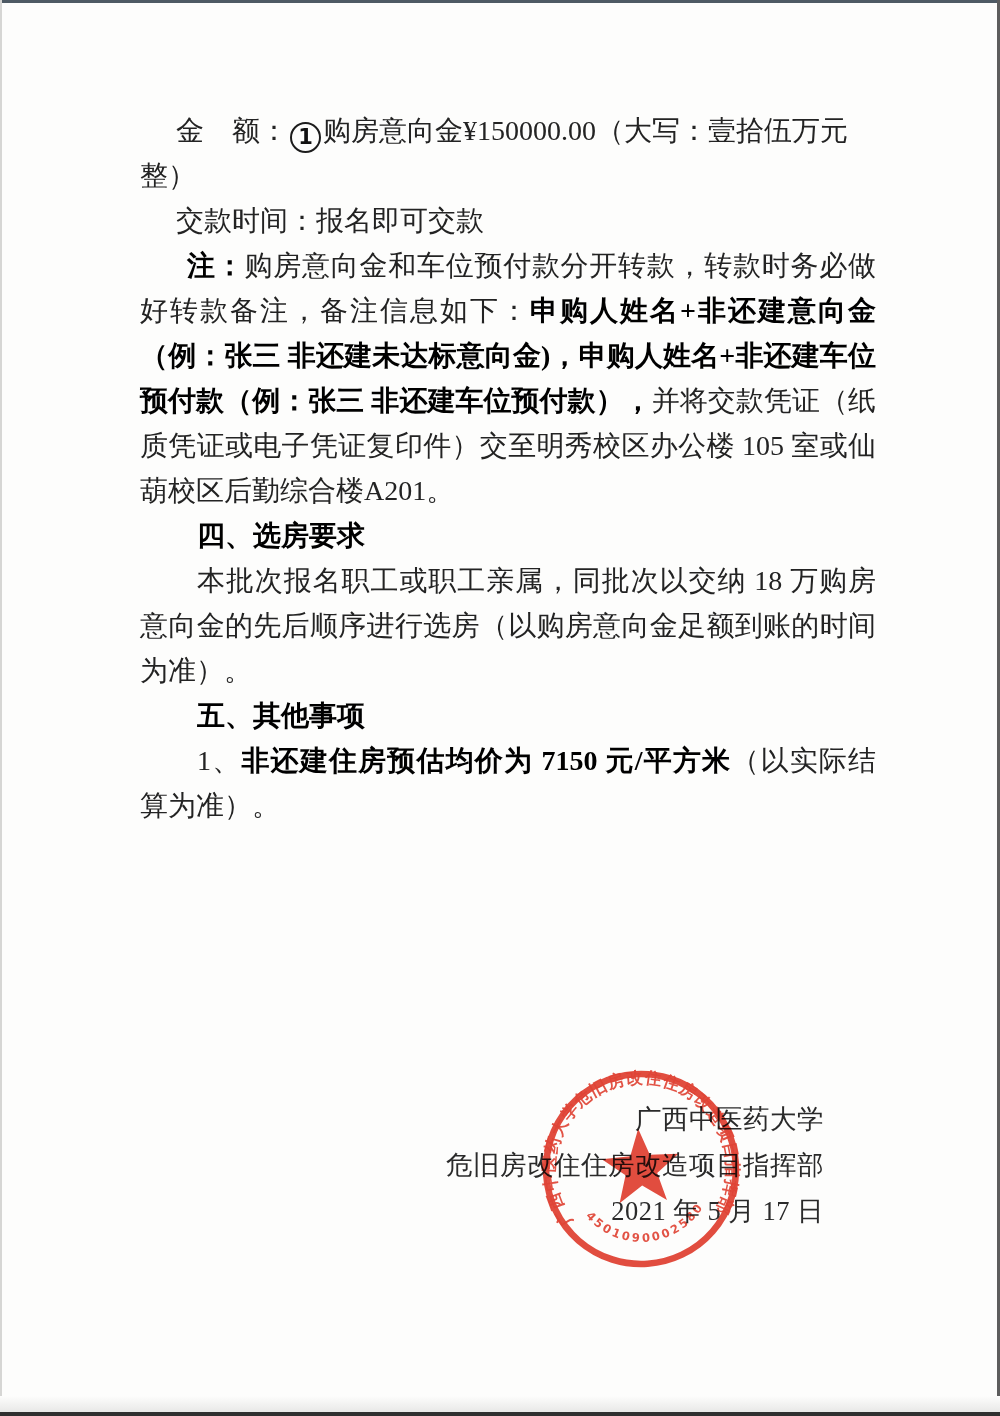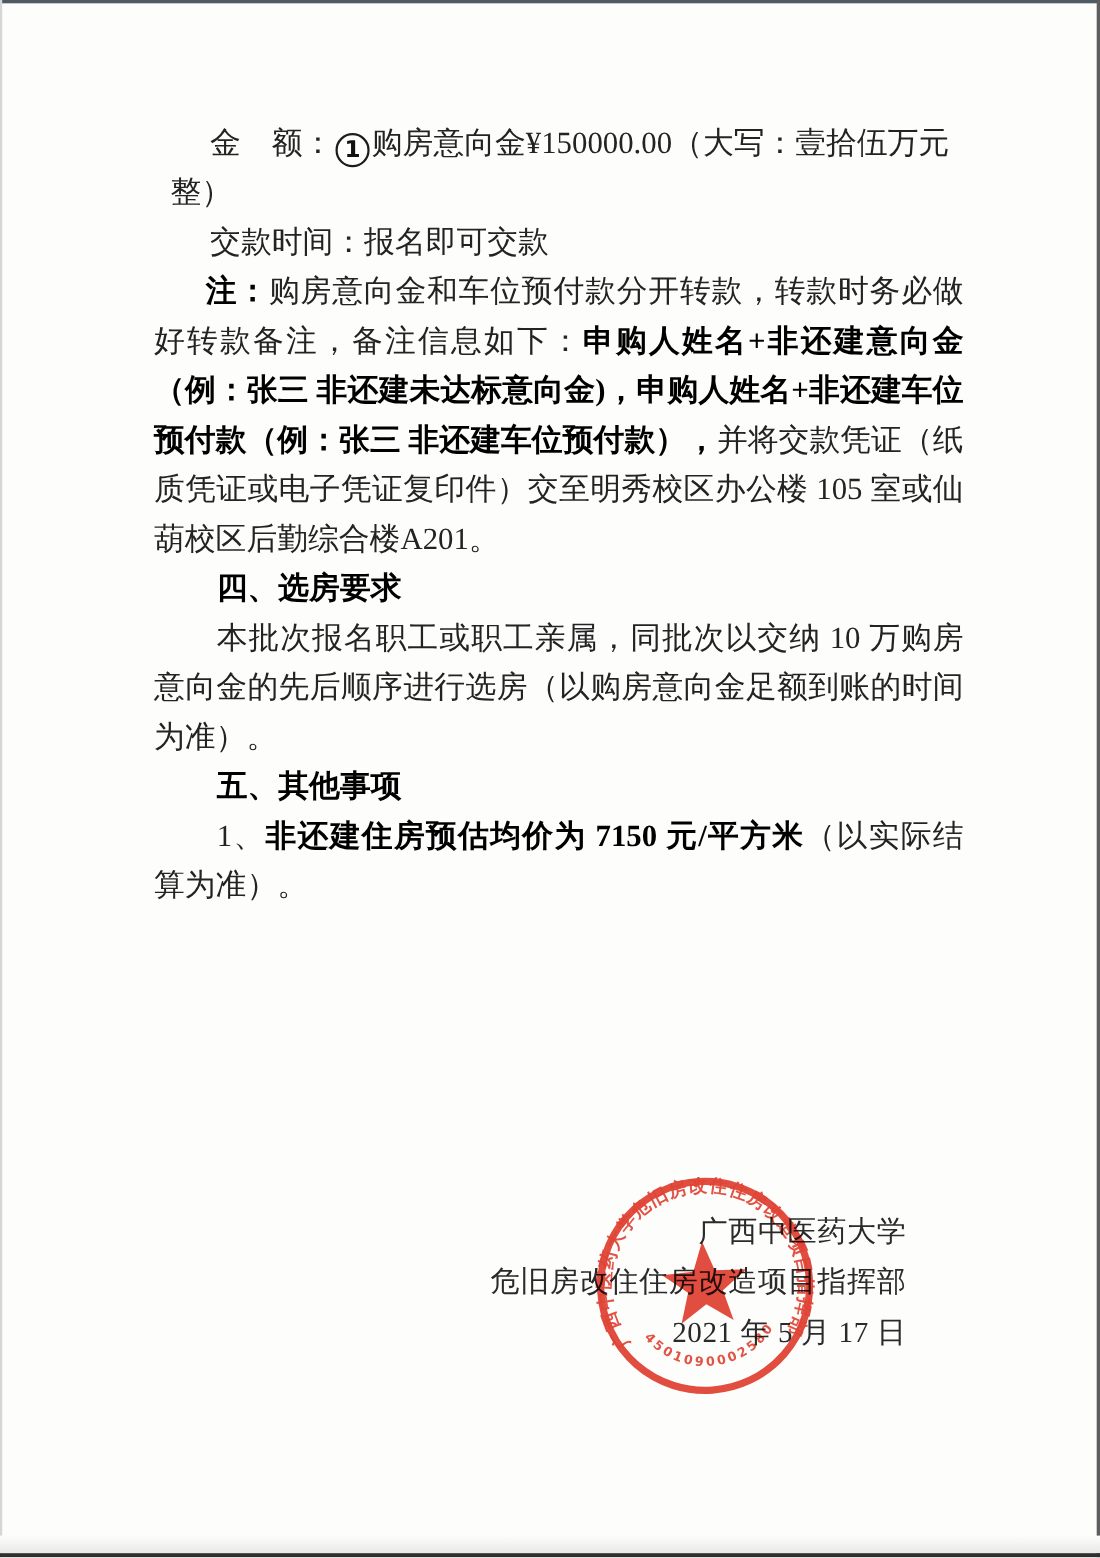--- a/index.html
+++ b/index.html
@@ -13,21 +13,21 @@
   .bottom-shade{ position:absolute; bottom:4px; left:0; right:0; height:16px;
                  background:linear-gradient(#fdfdfc, #e8e8e7); }
   .edge-right  { position:absolute; top:0; bottom:0; right:0; width:3px; background:#5d5d5d; }
   .edge-left   { position:absolute; top:0; bottom:0; left:0; width:2px; background:#d6d6d4; }
 
   .content { position:absolute; left:140px; top:0; width:736px; padding-top:108px;
              font-size:28px; line-height:45px; color:#232323; }
   .content p { text-align:justify; }
   p.nojust { text-align:left; }
   .b { font-weight:bold; color:#000; }
-  .ind36 { text-indent:36px;margin-left:15px; }
+  .ind36 { text-indent:36px; }
   .ind47 { text-indent:47px;font-family:Liberation Serif, serif; }
   .ind57 { text-indent:57px; }
   .ind120{ text-indent:120px; }
 
   .circ { display:inline-block; width:31px; height:31px; line-height:27px; text-indent:0;
           border:2.5px solid #1c1c1c; border-radius:50%; text-align:center;
           font-size:21px; font-weight:600; vertical-align:-4px; margin:0 2px;
           font-family:"DejaVu Sans","Liberation Sans",sans-serif; color:#111; }
 
   .sig { position:absolute; left:432px; top:1096px; width:392px; text-align:right;
@@ -51,21 +51,21 @@
 
     <p class="nojust ind36"><span>金　额：</span><span class="circ"><span>1</span></span><span>购房意向金¥150000.00（大写：壹拾伍万元整）</span></p>
 
 
     <p class="nojust ind36">交款时间：报名即可交款</p>
 
     <p class="ind47"><span class="b">注：</span><span>购房意向金和车位预付款分开转款，转款时务必做好转款备注，备注信息如下：</span><span class="b">申购人姓名+非还建意向金（例：张三 非还建未达标意向金)，申购人姓名+非还建车位预付款（例：张三 非还建车位预付款），</span><span>并将交款凭证（纸质凭证或电子凭证复印件）交至明秀校区办公楼 105 室或仙葫校区后勤综合楼A201。</span></p>
 
     <p class="nojust ind57 b">四、选房要求</p>
 
-    <p class="ind57">本批次报名职工或职工亲属，同批次以交纳 10 万购房意向金的先后顺序进行选房（以购房意向金足额到账的时间为准）。</p>
+    <p class="ind57">本批次报名职工或职工亲属，同批次以交纳 18 万购房意向金的先后顺序进行选房（以购房意向金足额到账的时间为准）。</p>
 
     <p class="nojust ind57 b">五、其他事项</p>
 
     <p class="ind57"><span>1、</span><span class="b">非还建住房预估均价为 7150 元/平方米</span><span>（以实际结算为准）。</span></p>
 
 
   </div>
 
   <div class="sig">
     <div>广西中医药大学</div>

